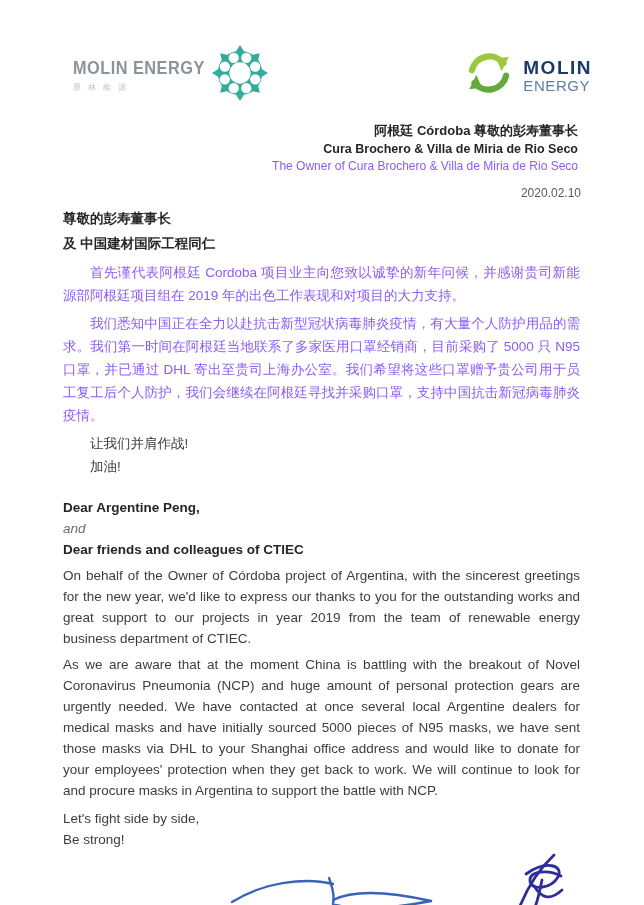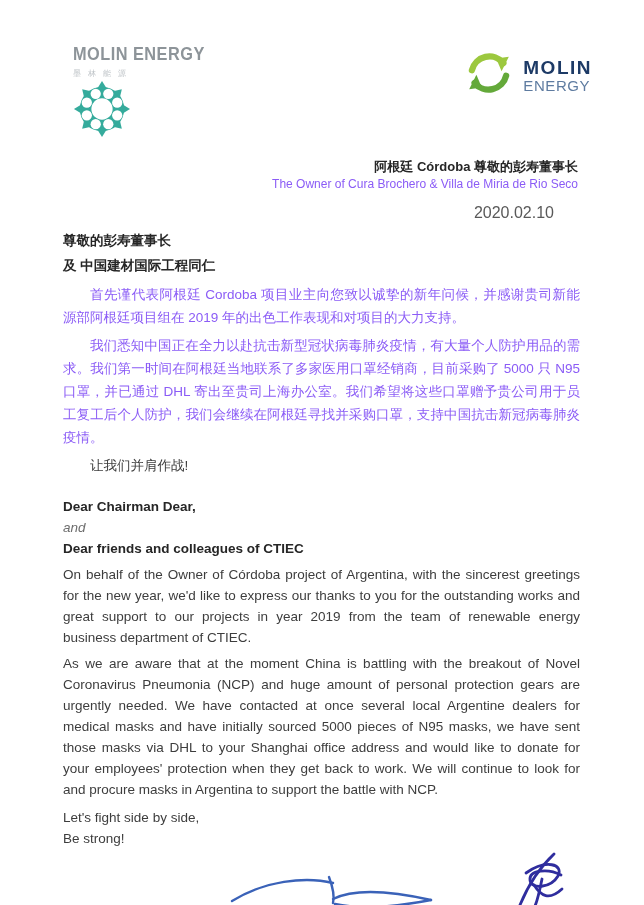--- a/index.html
+++ b/index.html
@@ -8,37 +8,37 @@
     background:#ffffff;
     font-family:"Liberation Sans", sans-serif;
     color:#3d3d3d;
     overflow:hidden;
     position:relative;
   }
   .letterhead {
     display:flex; justify-content:space-between; align-items:flex-start;
     padding:44px 52px 0 73px;
   }
-  .molin-logo { display:flex; align-items:flex-start; gap:1px;flex-direction:column; }
+  .molin-logo { display:flex; align-items:center; gap:1px; }
   .molin-text { display:flex; flex-direction:column; }
   .molin-name {
     font-size:17px; font-weight:bold; color:#8d9499; letter-spacing:0.5px;
     transform:scale(0.96,1.12); transform-origin:left center; white-space:nowrap;
   }
   .molin-cn { font-size:8px; color:#bfc4c8; letter-spacing:7px; margin-top:4px; white-space:nowrap; }
   .harz-logo { display:flex; align-items:center; gap:7px; margin-top:2px; }
   .harz-text { line-height:1; }
   .harz-name { font-size:19px; font-weight:bold; color:#1d3a66; letter-spacing:1.5px; }
   .harz-sub  { font-size:15px; color:#5e7ba0; letter-spacing:0.6px; margin-top:1px; }
 
   .header-info { text-align:right; padding-right:66px; margin-top:16px; }
   .hi-cn   { font-size:13px;   font-weight:bold; color:#262626; line-height:18px; }
   .hi-en-b { font-size:12.5px; font-weight:bold; color:#262626; line-height:18px; }
   .hi-en   { font-size:12px;   color:#8b5cf6; line-height:17px; }
-  .date-line { text-align:right; padding-right:90px; margin-top:11px; font-size:16px; color:#595959; }
+  .date-line { text-align:right; padding-right:63px; margin-top:11px; font-size:12px; color:#595959; }
 
   .cn-section { padding:0 64px 0 63px; margin-top:6px; font-size:13.5px; }
   .cn-sal { font-weight:bold; color:#262626; line-height:25px; }
   .cn-para { margin:5px 0 0 0; text-indent:2em; line-height:23px; text-align:justify; color:#8b5cf6; }
   .cn-closing { margin:5px 0 0 0; text-indent:2em; line-height:23px; }
   .cn-closing + .cn-closing { margin-top:0; }
 
   .en-section { padding:0 64px 0 63px; margin-top:19px; font-size:13.5px; }
   .en-sal { font-weight:bold; color:#262626; line-height:21px; }
   .en-and { font-style:italic; color:#6e6e6e; line-height:21px; }
@@ -121,35 +121,37 @@
     </span>
     <div class="harz-text">
       <div class="harz-name">MOLIN</div>
       <div class="harz-sub">ENERGY</div>
     </div>
   </div>
 </div>
 
 <div class="header-info">
   <div class="hi-cn">阿根廷 Córdoba 尊敬的彭寿董事长</div>
+  <div class="hi-en-b">Cura Brochero &amp; Villa de Miria de Rio Seco</div>
   <div class="hi-en">The Owner of Cura Brochero &amp; Villa de Miria de Rio Seco</div>
 </div>
 
 <div class="date-line">2020.02.10</div>
 
 <div class="cn-section">
   <div class="cn-sal">尊敬的彭寿董事长</div>
   <div class="cn-sal">及 中国建材国际工程同仁</div>
   <p class="cn-para">首先谨代表阿根廷 Cordoba 项目业主向您致以诚挚的新年问候，并感谢贵司新能源部阿根廷项目组在 2019 年的出色工作表现和对项目的大力支持。</p>
   <p class="cn-para">我们悉知中国正在全力以赴抗击新型冠状病毒肺炎疫情，有大量个人防护用品的需求。我们第一时间在阿根廷当地联系了多家医用口罩经销商，目前采购了 5000 只 N95 口罩，并已通过 DHL 寄出至贵司上海办公室。我们希望将这些口罩赠予贵公司用于员工复工后个人防护，我们会继续在阿根廷寻找并采购口罩，支持中国抗击新冠病毒肺炎疫情。</p>
   <p class="cn-closing">让我们并肩作战!</p>
+  <p class="cn-closing">加油!</p>
 </div>
 
 <div class="en-section">
-  <div class="en-sal">Dear Chairman Dear,</div>
+  <div class="en-sal">Dear Argentine Peng,</div>
   <div class="en-and">and</div>
   <div class="en-sal">Dear friends and colleagues of CTIEC</div>
   <p class="en-para">On behalf of the Owner of Córdoba project of Argentina, with the sincerest greetings for the new year, we'd like to express our thanks to you for the outstanding works and great support to our projects in year 2019 from the team of renewable energy business department of CTIEC.</p>
   <p class="en-para">As we are aware that at the moment China is battling with the breakout of Novel Coronavirus Pneumonia (NCP) and huge amount of personal protection gears are urgently needed. We have contacted at once several local Argentine dealers for medical masks and have initially sourced 5000 pieces of N95 masks, we have sent those masks via DHL to your Shanghai office address and would like to donate for your employees' protection when they get back to work. We will continue to look for and procure masks in Argentina to support the battle with NCP.</p>
   <p class="en-closing">Let's fight side by side,</p>
   <p class="en-closing">Be strong!</p>
 </div>
 
 <div class="signature-row">
   <div class="sig-block sig-left">

